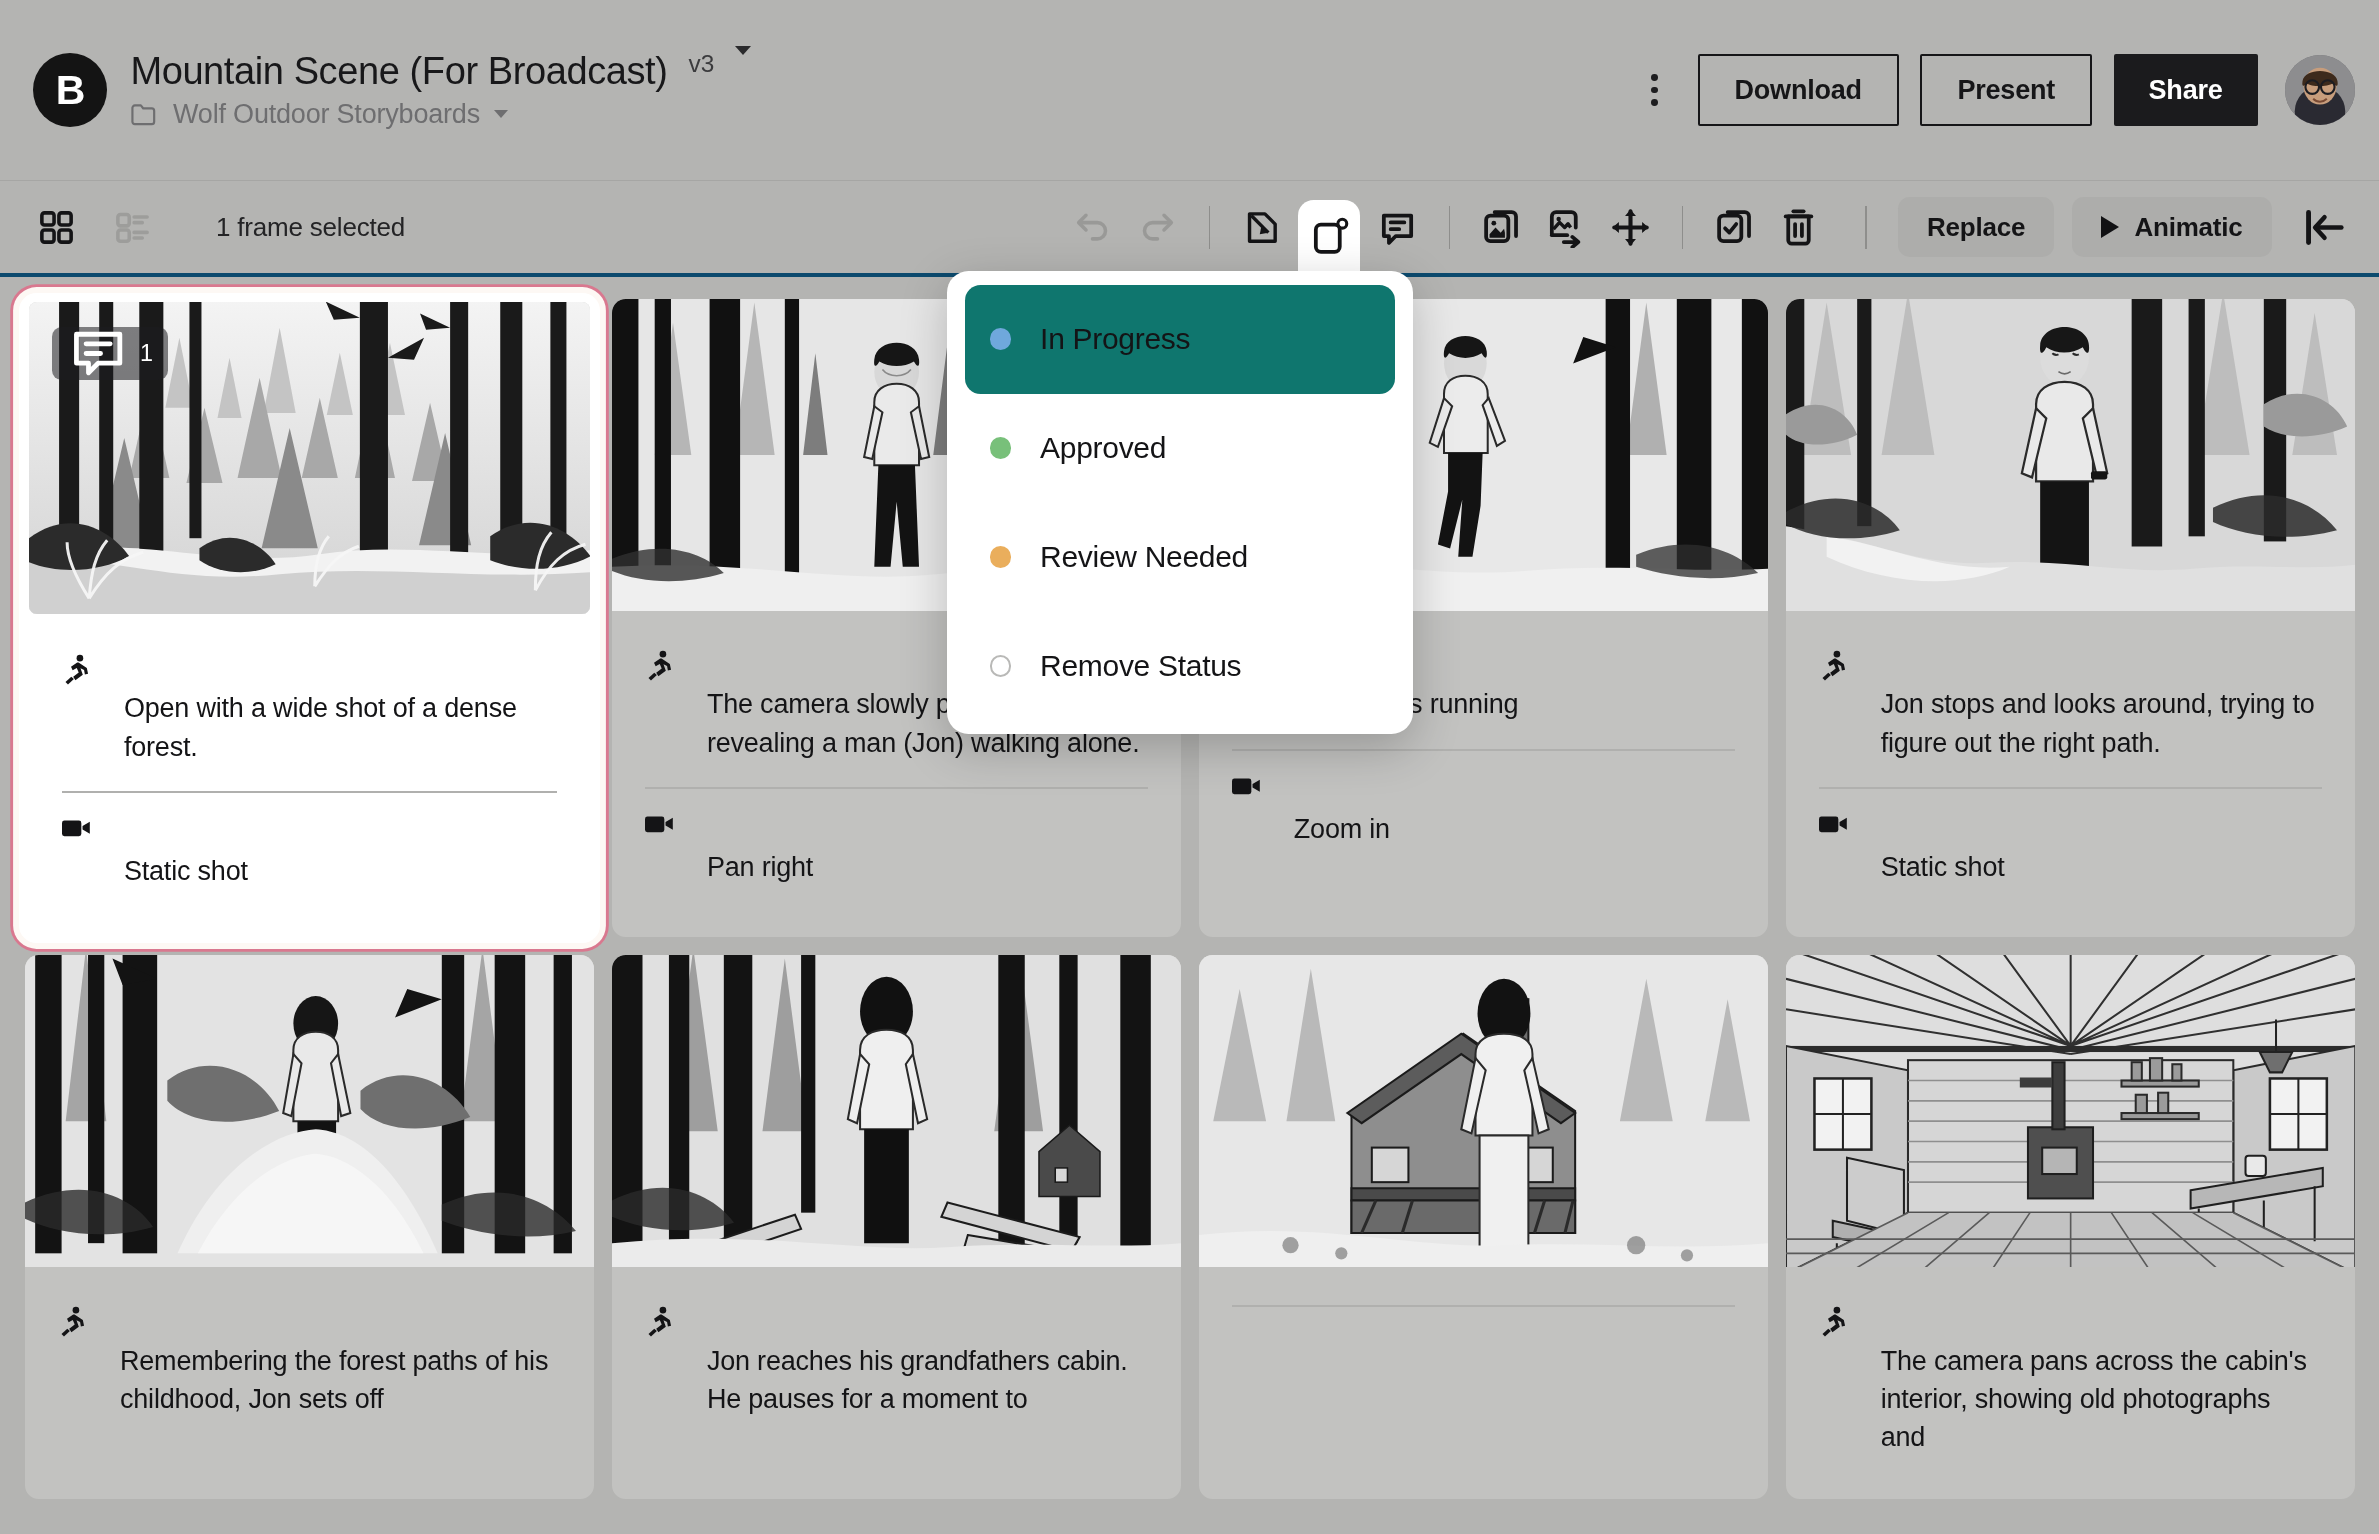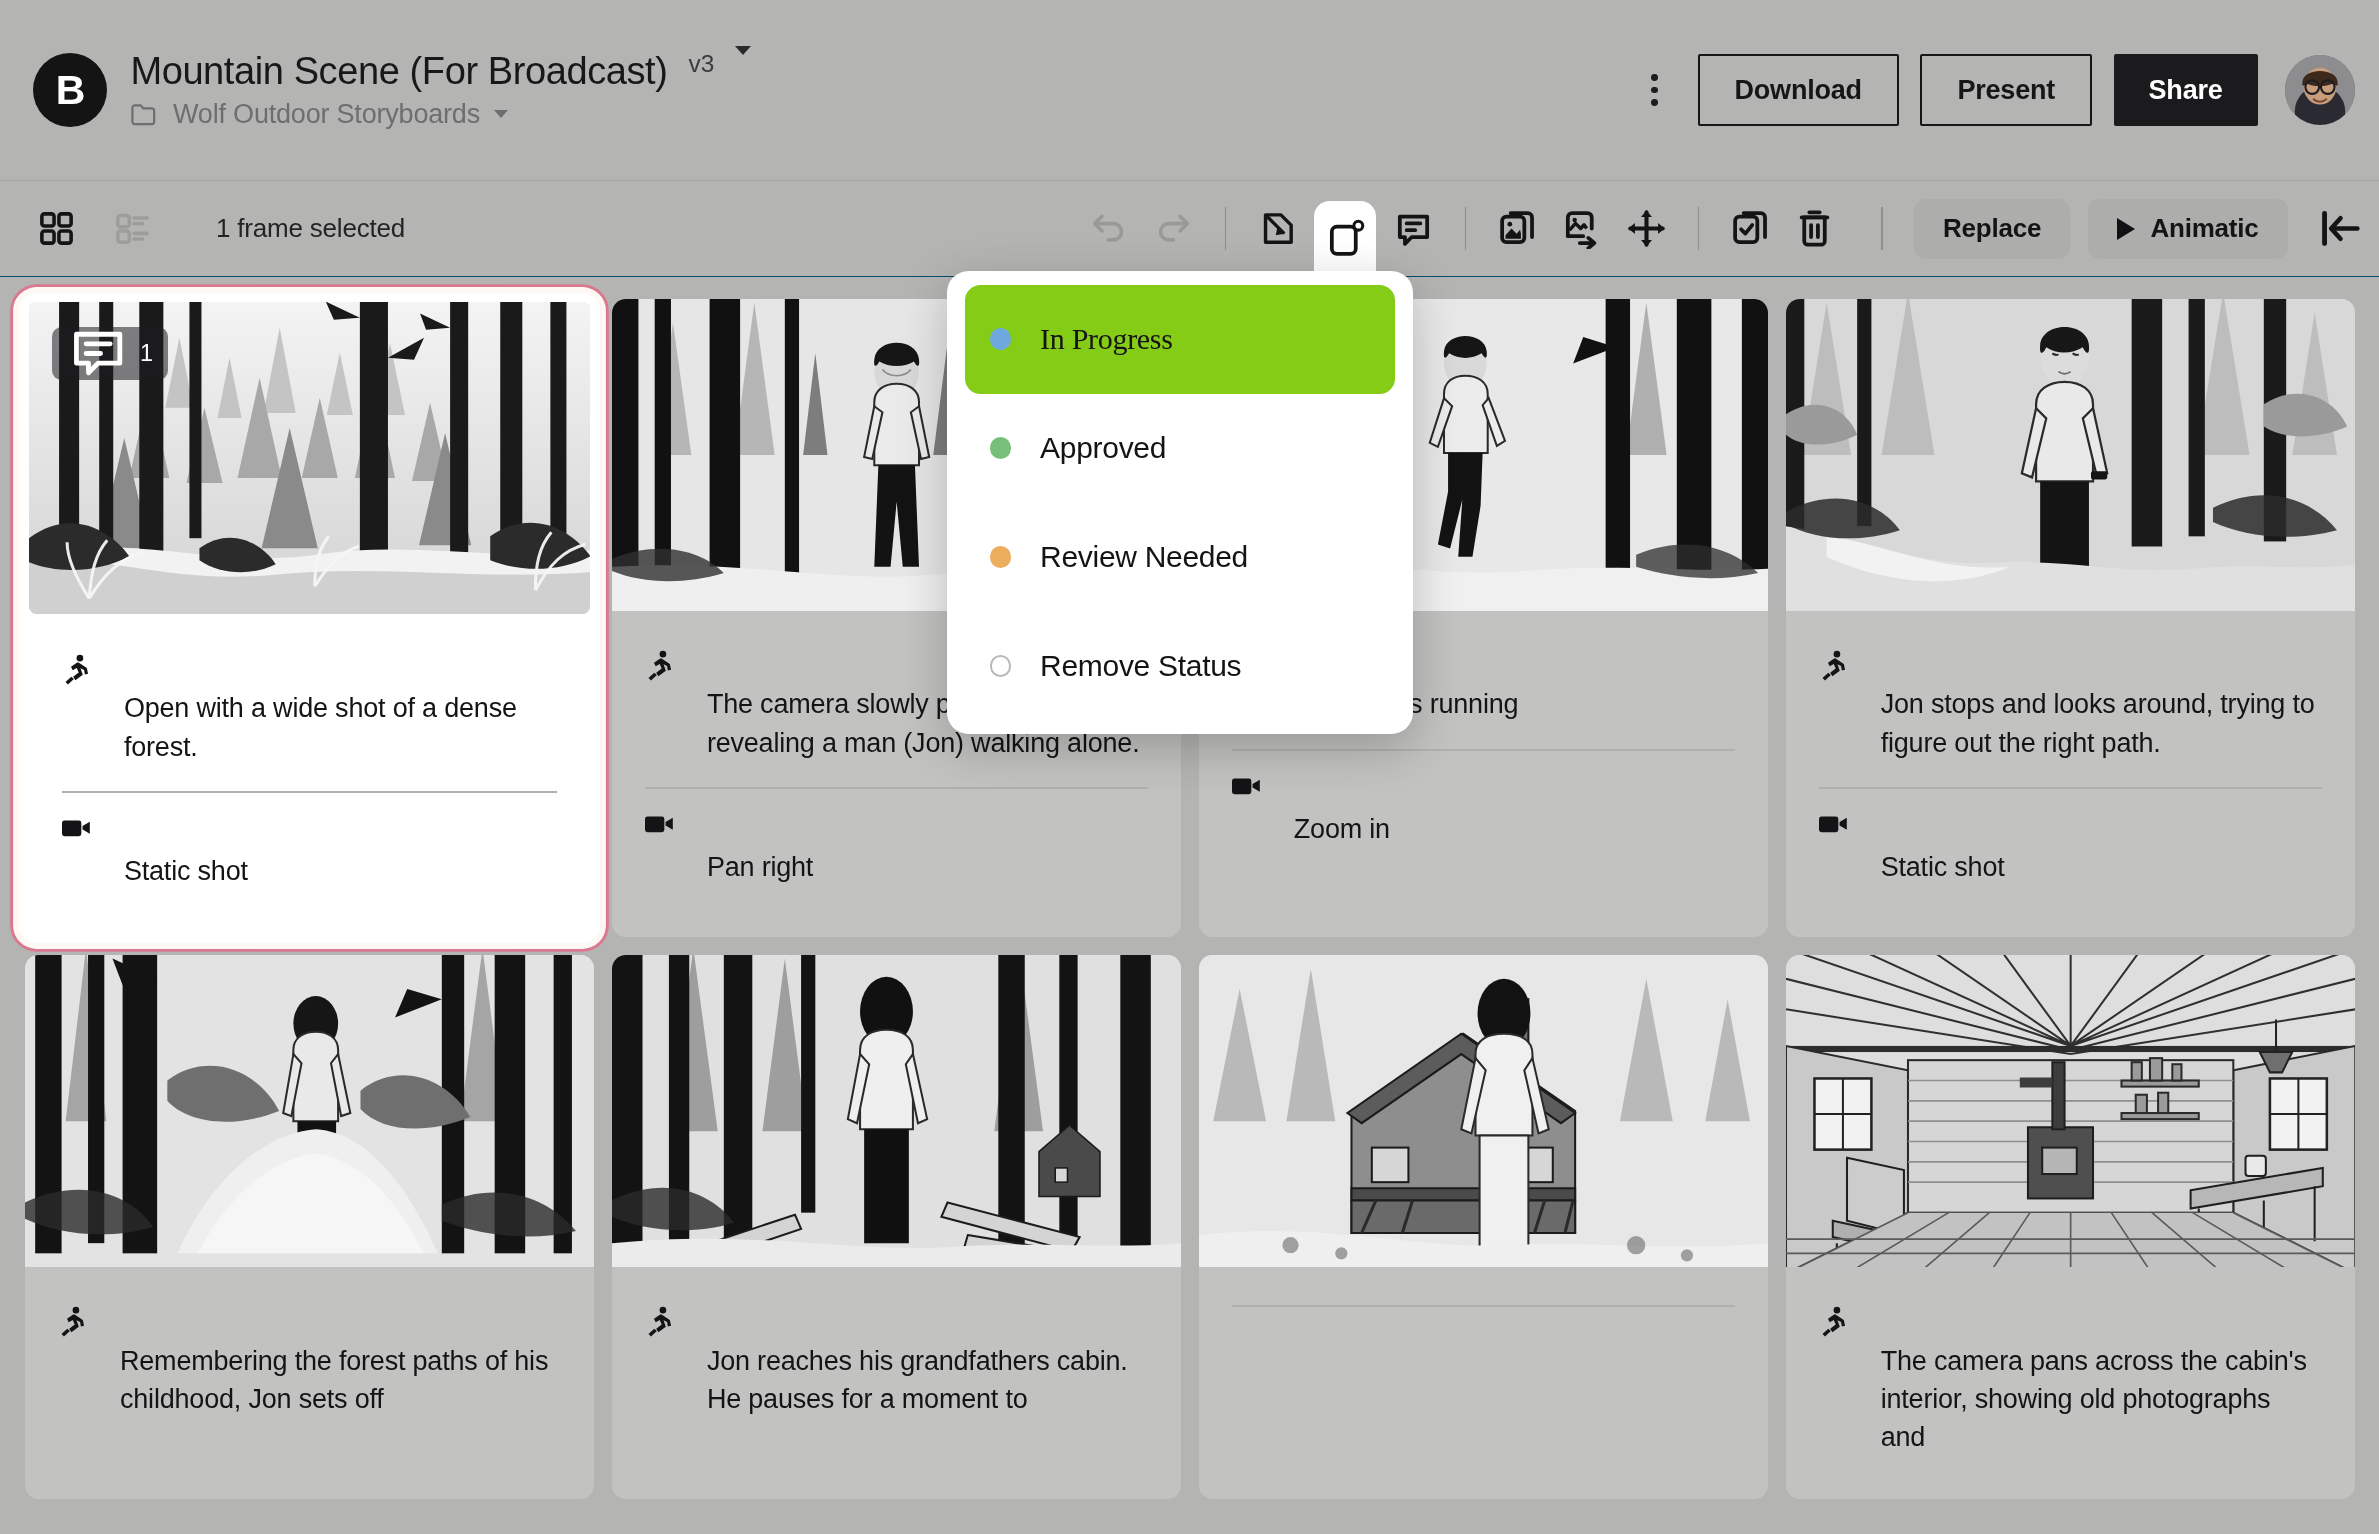--- a/index.html
+++ b/index.html
@@ -100,23 +100,23 @@
     flex: 0 0 auto;
     background: #6c6c70;
     margin-left: 5.9px;
   }
 
   
   .toolbar {
     position: relative;
     height: 96px;
     display: flex; align-items: center;
-    padding: 0 12px 0 31px;
+    padding: 0 28px 0 31px;
     background: #b4b4b2;
-    border-bottom: 1px solid #0c4a6e;
+    border-bottom: 4px solid #0c4a6e;
   }
   .tb-left { display: flex; align-items: center; gap: 25px; }
   .viewbtn {
     width: 51px; height: 51px;
     display: flex; align-items: center; justify-content: center;
     cursor: pointer; border-radius: 7.8px;
   }
   .selcount {
     margin-left: 33px;
     font-size: 26px; color: #242426; letter-spacing: -0.2px;
@@ -235,21 +235,21 @@
   .menu-item {
     display: flex; align-items: center; gap: 29px;
     height: 109px;
     padding: 0 25px;
     border-radius: 15.6px;
     cursor: pointer;
     font-size: 30px;
     color: #141416;
     letter-spacing: -0.3px;
   }
-  .menu-item.highlight { background: #84cc16; font-family: Liberation Serif, serif; }
+  .menu-item.highlight { background: #0f766e; }
   .dot { width: 21.5px; height: 21.5px; border-radius: 50%; flex: 0 0 21.5px; }
   .dot.hollow { background: transparent; border: 2.4px solid #b9b9b7; }
 </style>
 </head>
 <body>
 
 <div class="app">
 
   <div class="header">
     <div class="logo">B</div>

